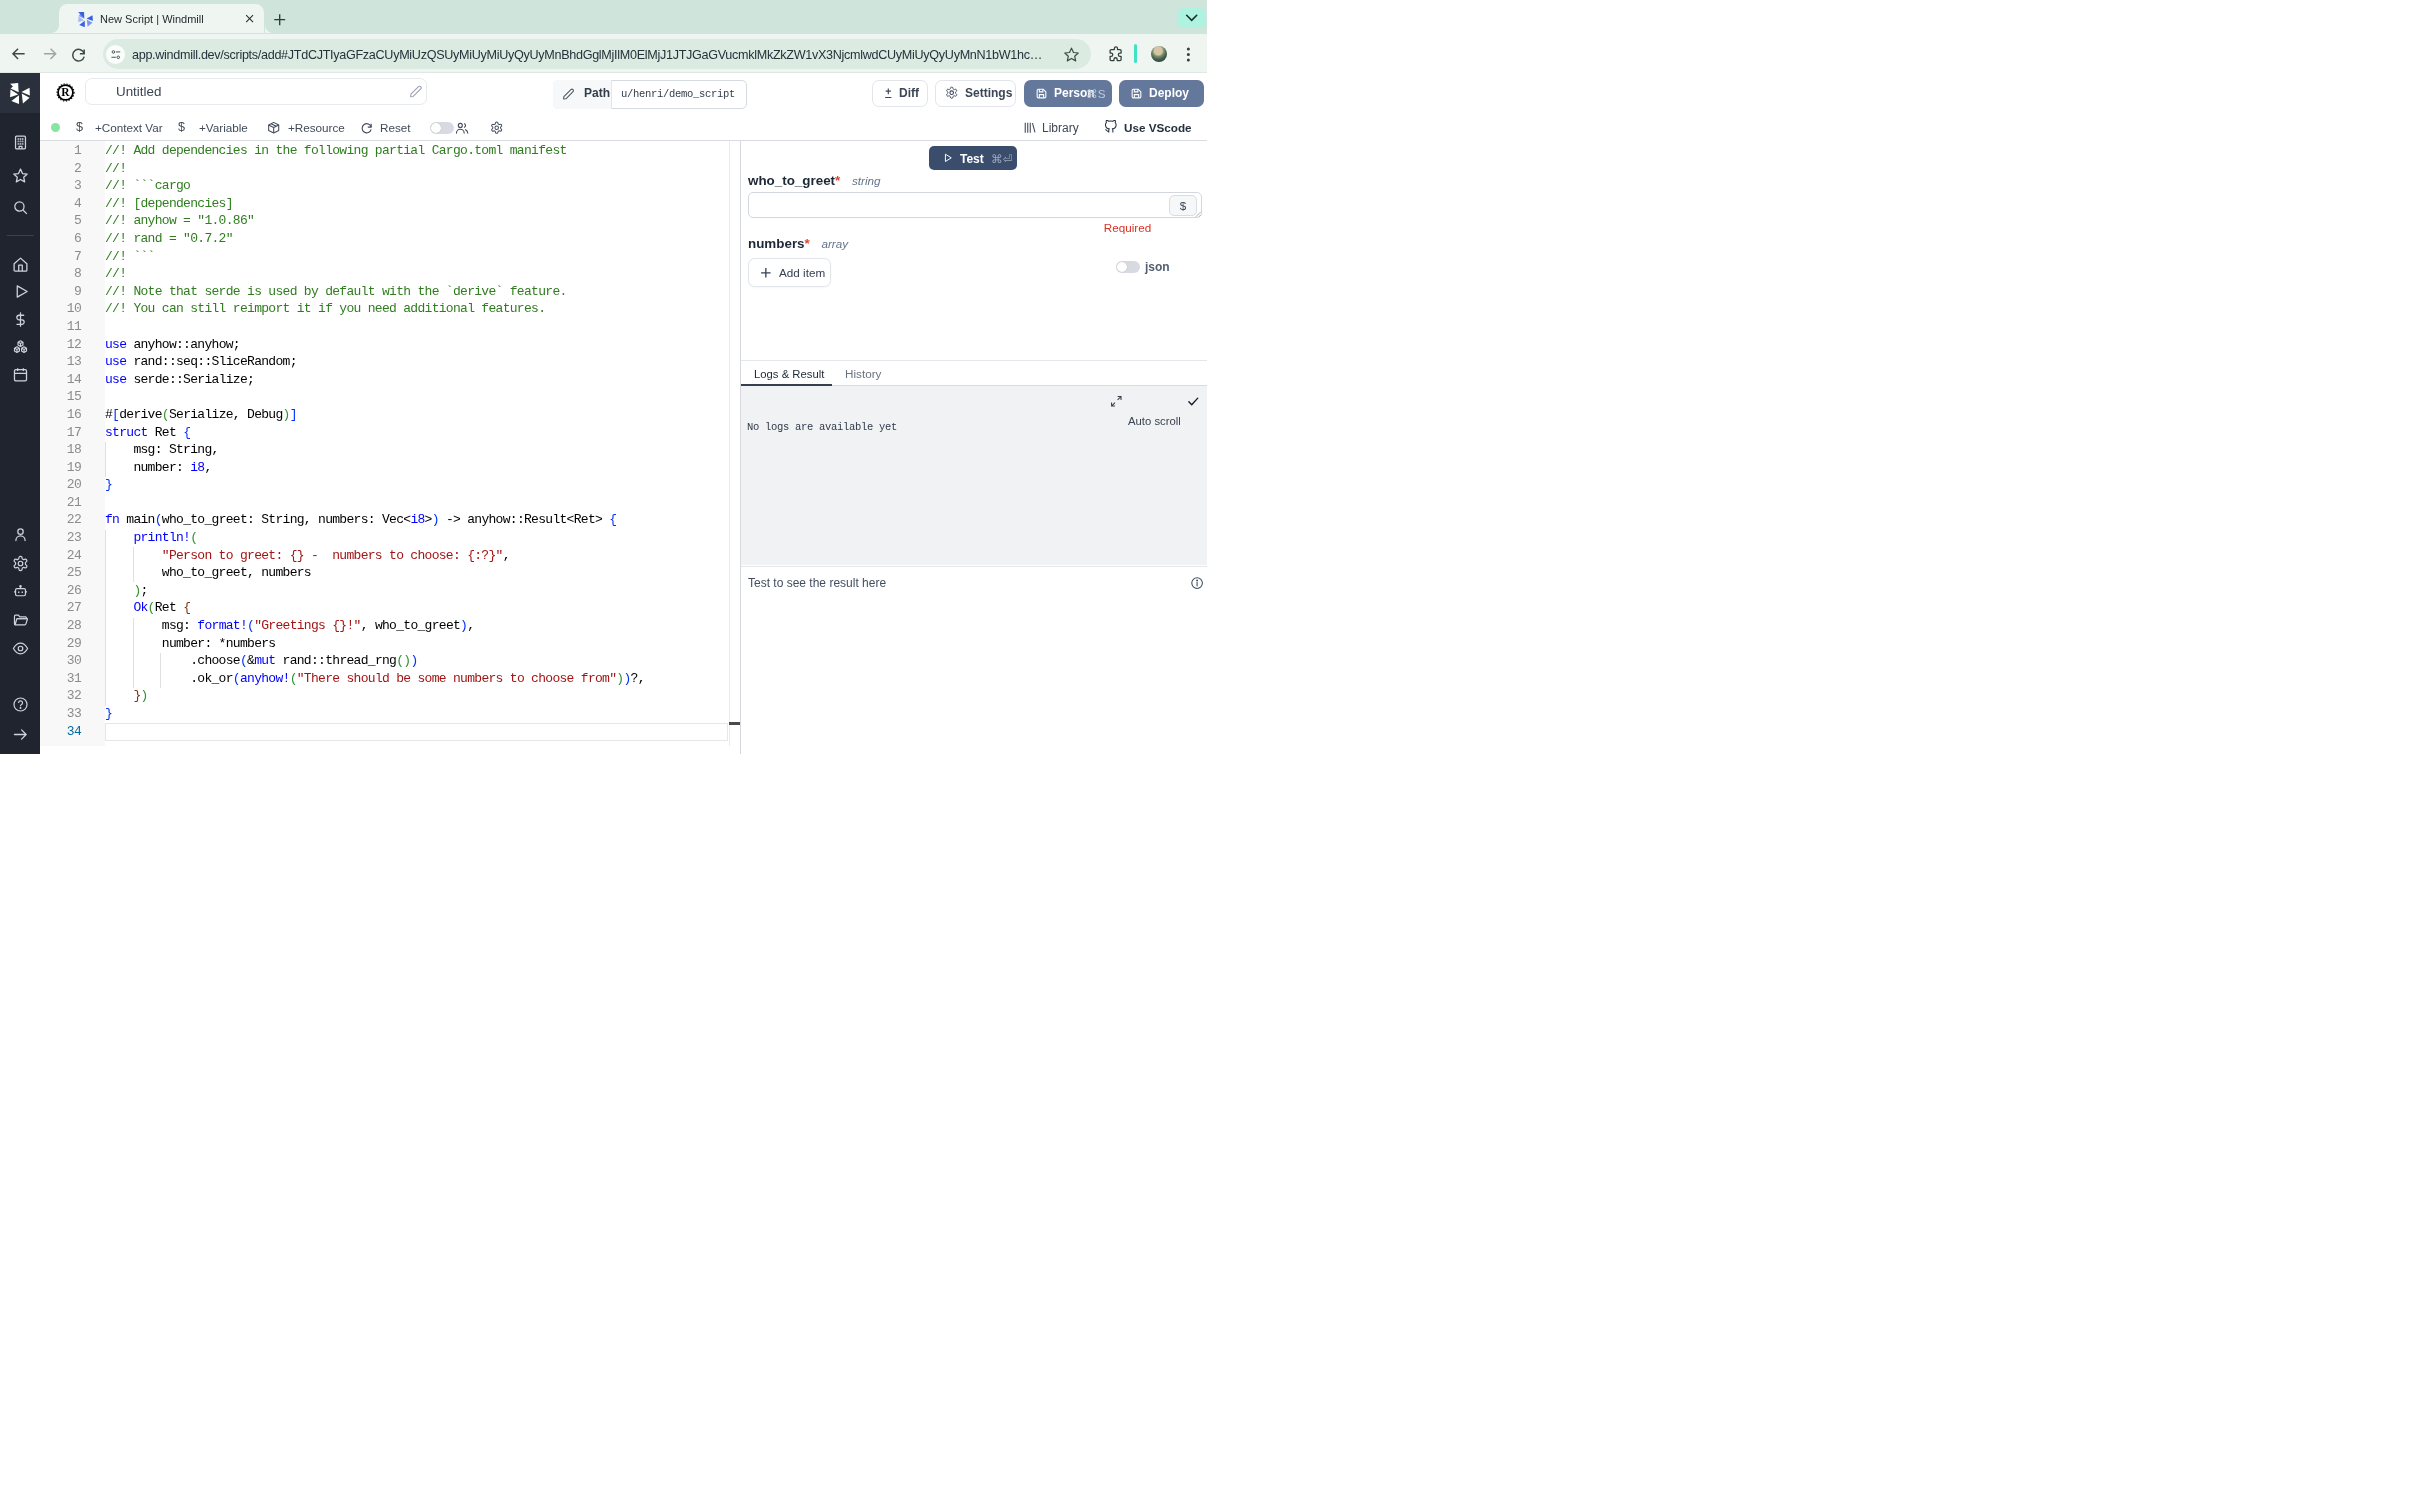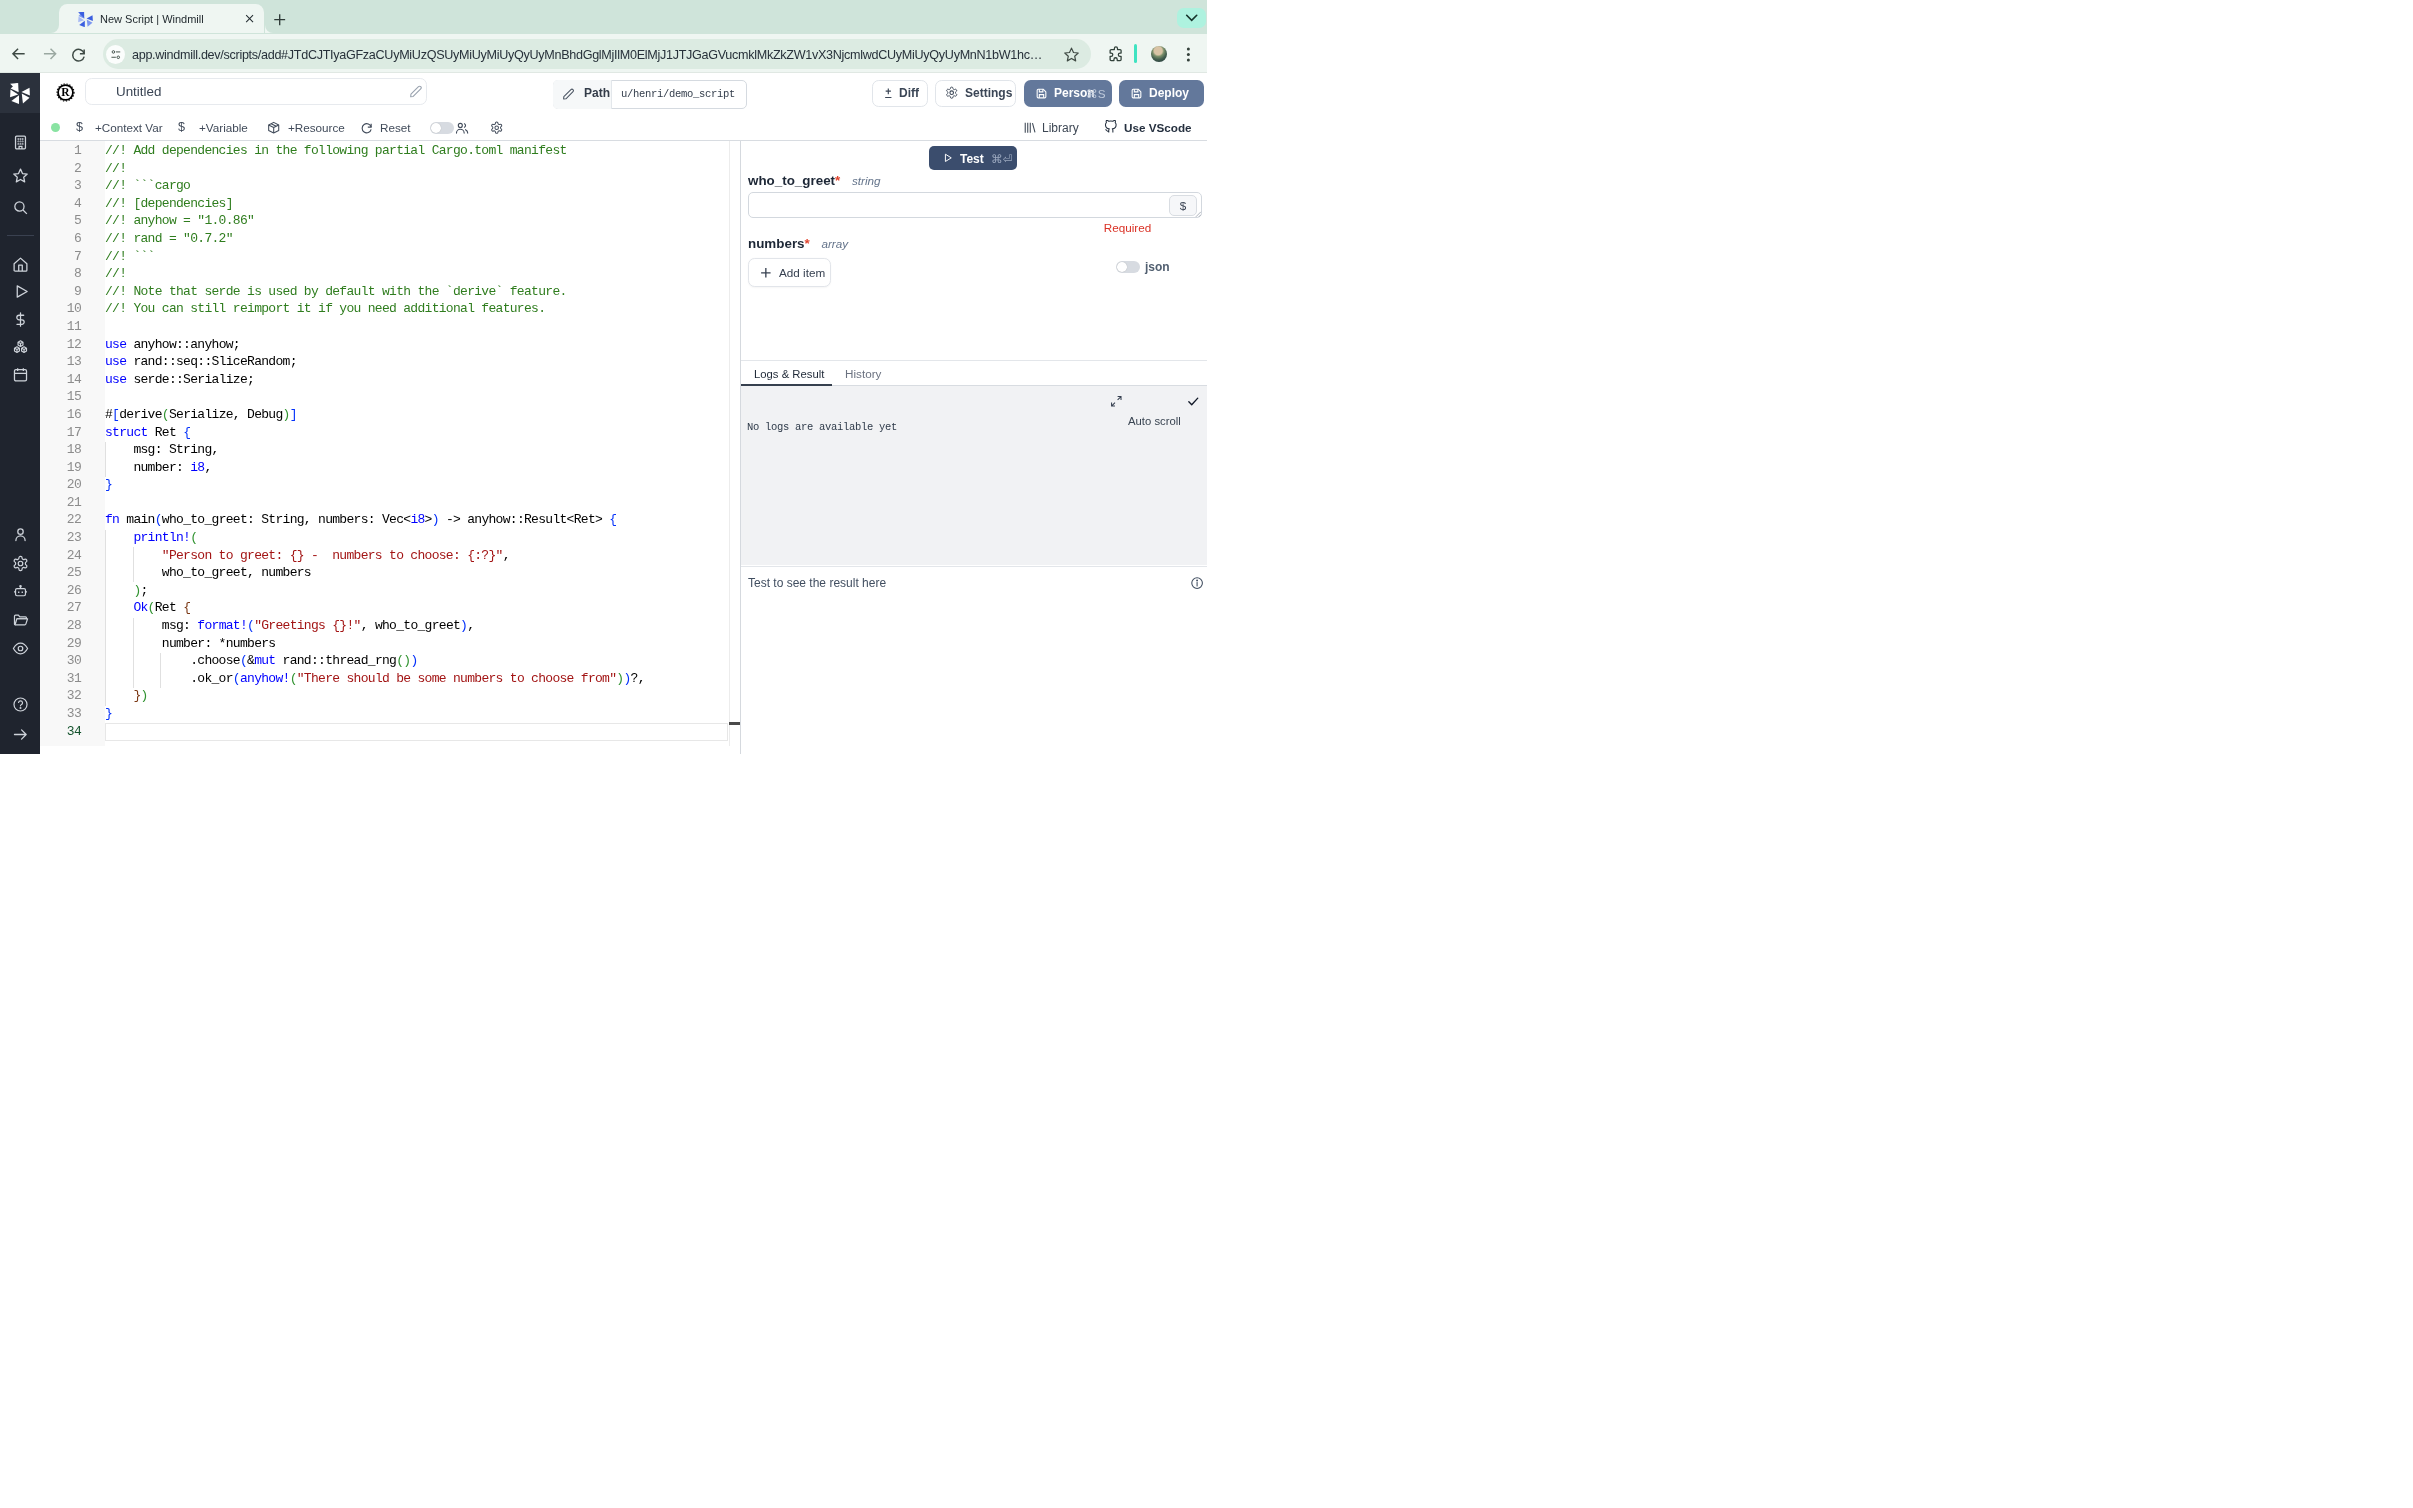--- a/index.html
+++ b/index.html
@@ -45,21 +45,21 @@
     font-size:10.5px; color:#333d4b; letter-spacing:-0.3px;}
   .wbtn { border:0.8px solid #e1e5ea; border-radius:6.7px; background:#fff; top:80px; height:27px; }
   .wbtntxt { font-size:12px; font-weight:700; color:#3b4656; top:86px; }
   .sbtn { border-radius:6.7px; background:#63789b; top:80px; height:27px; }
   .sbtntxt { font-size:12px; font-weight:700; color:#fff; top:86px; }
   
   #gutter { left:40px; top:141px; width:65px; height:605px; background:#f8f8f8; }
   #lnums { left:40px; top:142px; width:41px; text-align:right;
     font-family:"Liberation Mono",monospace; font-size:13px; letter-spacing:-0.7px;
     line-height:17.6px; color:#8c8c8c; }
-  #lnums .cur { color:#14532d; }
+  #lnums .cur { color:#0369a1; }
   #code { left:105px; top:142px; font-family:"Liberation Mono",monospace;
     font-size:13px; letter-spacing:-0.7px; line-height:17.6px; color:#000;
     white-space:pre; }
   #code .c { color:#2f7d1e; }
   #code .k { color:#0000ff; }
   #code .s { color:#a31515; }
   #code .b1 { color:#0431fa; }
   #code .b2 { color:#319331; }
   #code .b3 { color:#7b3814; }
   .iguide { width:0.8px; background:#e0e0e0; }

